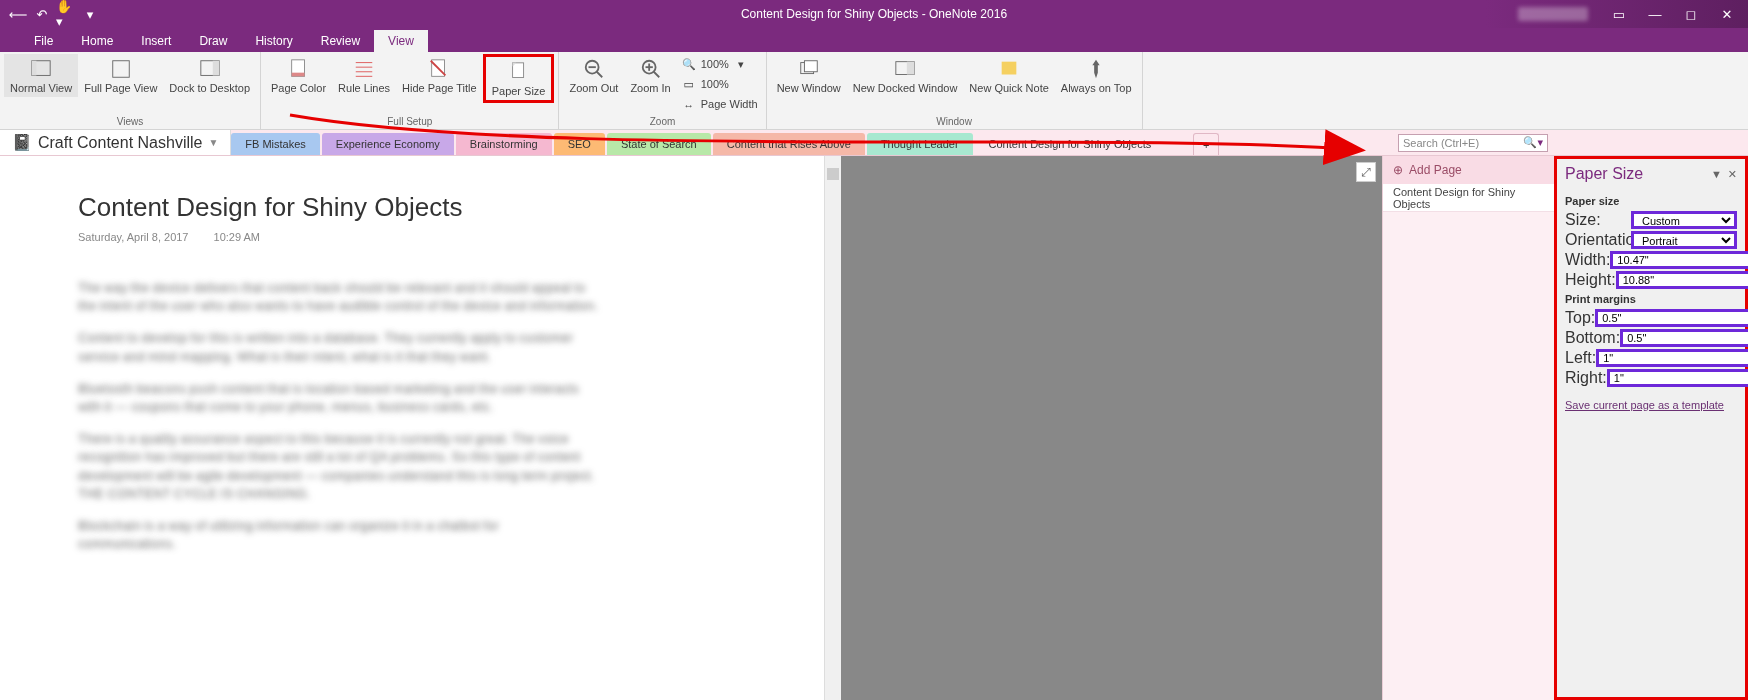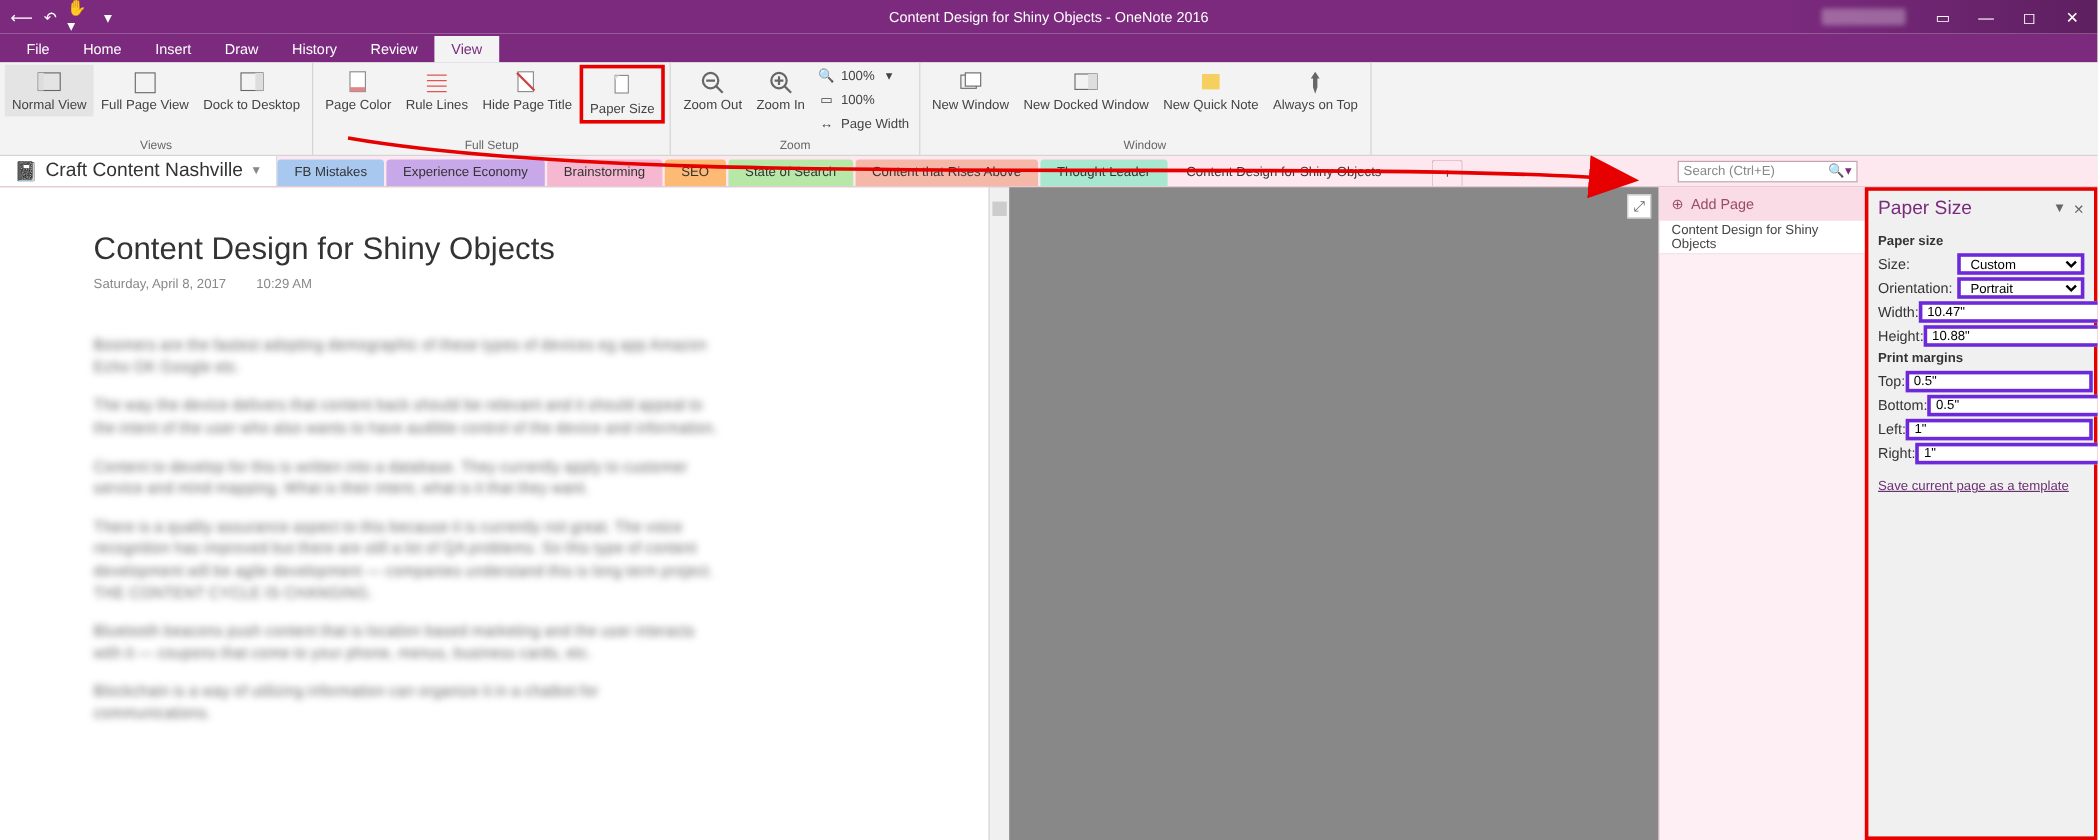--- a/index.html
+++ b/index.html
@@ -8,21 +8,21 @@
 
 .titlebar { height: 28px; background: linear-gradient(to right, #7b2a7e 0%, #7b2a7e 85%, #5e1f60 100%); color: #fff; display: flex; align-items: center; position: relative; }
 .titlebar .qat { display: flex; align-items: center; padding-left: 8px; gap: 4px; }
 .titlebar .qat span { width: 20px; height: 20px; display: flex; align-items: center; justify-content: center; color: #fff; font-size: 13px; }
 .titlebar .title { position: absolute; left: 50%; transform: translateX(-50%); font-size: 12px; color: #fff; white-space: nowrap; }
 .titlebar .winctrl { position: absolute; right: 4px; display: flex; gap: 2px; }
 .titlebar .winctrl span { width: 34px; height: 20px; display: flex; align-items: center; justify-content: center; color: #fff; font-size: 13px; }
 .titlebar .account { position: absolute; right: 160px; background: rgba(255,255,255,0.3); filter: blur(2px); width: 70px; height: 14px; border-radius: 2px; }
 
 
-.ribbontabs { height: 24px; background: #7b2a7e; display: flex; align-items: flex-end; padding-left: 8px; }
+.ribbontabs { height: 24px; background: #7b2a7e; display: flex; align-items: flex-end; padding-left: 20px; }
 .ribbontabs .tab { padding: 4px 14px; color: #fff; font-size: 12px; cursor: pointer; }
 .ribbontabs .tab.active { background: #f3f3f3; color: #7b2a7e; }
 
 
 .ribbon { height: 78px; background: #f3f3f3; border-bottom: 1px solid #d4d4d4; display: flex; }
 .group { display: flex; flex-direction: column; align-items: center; border-right: 1px solid #d4d4d4; padding: 2px 4px 0 4px; }
 .group .buttons { display: flex; flex: 1; align-items: flex-start; }
 .group .glabel { font-size: 10px; color: #666; padding-bottom: 2px; }
 .rbtn { display: flex; flex-direction: column; align-items: center; justify-content: flex-start; padding: 4px 6px 2px 6px; min-width: 42px; cursor: pointer; text-align: center; font-size: 11px; color: #444; line-height: 1.15; }
 .rbtn .ic { width: 24px; height: 22px; display: flex; align-items: center; justify-content: center; margin-bottom: 2px; }
@@ -57,21 +57,21 @@
 .pageitem { height: 28px; background: #fff; display: flex; align-items: center; padding: 0 10px; font-size: 11px; color: #444; border-bottom: 1px solid #f3dfe6; }
 
 
 .pane { width: 194px; background: #f0f0f0; border-left: 1px solid #ccc; border: 3px solid #e60000; display: flex; flex-direction: column; padding: 2px 0; position: relative; }
 .pane-head { display: flex; align-items: center; justify-content: space-between; padding: 4px 8px; }
 .pane-head h2 { font-size: 16px; font-weight: 400; color: #7b2a7e; }
 .pane-head .ctrls { display: flex; gap: 6px; color: #666; font-size: 11px; }
 .pane-section { padding: 4px 8px; }
 .pane-section .shead { font-size: 11px; font-weight: 600; color: #333; margin: 4px 0; }
 .prow { display: flex; align-items: center; margin: 2px 0; }
-.prow label { width: 66px; font-size: 12px; color: #333; }
+.prow label { width: 66px; font-size: 16px; color: #333; }
 .prow select, .prow input { flex: 1; height: 18px; font-size: 11px; border: 3px solid #6d28d9; background: #fff; padding: 0 4px; }
 .pane a { font-size: 11px; color: #6a3072; text-decoration: underline; padding: 6px 8px; display: block; }
 
 
 .arrow-svg { position: absolute; top: 0; left: 0; pointer-events: none; z-index: 50; }
 
 
 svg.ric { width: 22px; height: 22px; }
 </style>
 </head>
@@ -285,25 +285,24 @@
 </div>
 
 <div class="main">
   <div class="canvas-wrap">
     <div class="page">
       <h1>Content Design for Shiny Objects</h1>
       <div class="meta">
         <span>Saturday, April 8, 2017</span>
         <span>10:29 AM</span>
       </div>
-      <p class="blurtext">Boomers are the fastest adopting demographic of these types of devices eg app Amazon Echo OK Google etc.</p>
       <p class="blurtext">The way the device delivers that content back should be relevant and it should appeal to the intent of the user who also wants to have audible control of the device and information.</p>
       <p class="blurtext">Content to develop for this is written into a database. They currently apply to customer service and mind mapping. What is their intent, what is it that they want.</p>
+      <p class="blurtext">Bluetooth beacons push content that is location based marketing and the user interacts with it — coupons that come to your phone, menus, business cards, etc.</p>
       <p class="blurtext">There is a quality assurance aspect to this because it is currently not great. The voice recognition has improved but there are still a lot of QA problems. So this type of content development will be agile development — companies understand this is long term project. THE CONTENT CYCLE IS CHANGING.</p>
-      <p class="blurtext">Bluetooth beacons push content that is location based marketing and the user interacts with it — coupons that come to your phone, menus, business cards, etc.</p>
       <p class="blurtext">Blockchain is a way of utilizing information can organize it in a chatbot for communications.</p>
     </div>
     <div class="expand-btn">⤢</div>
     <div class="scrollbar">
         <div class="thumb"></div>
       </div>
   </div>
 
   <div class="pagespanel">
     <div class="addpage">

